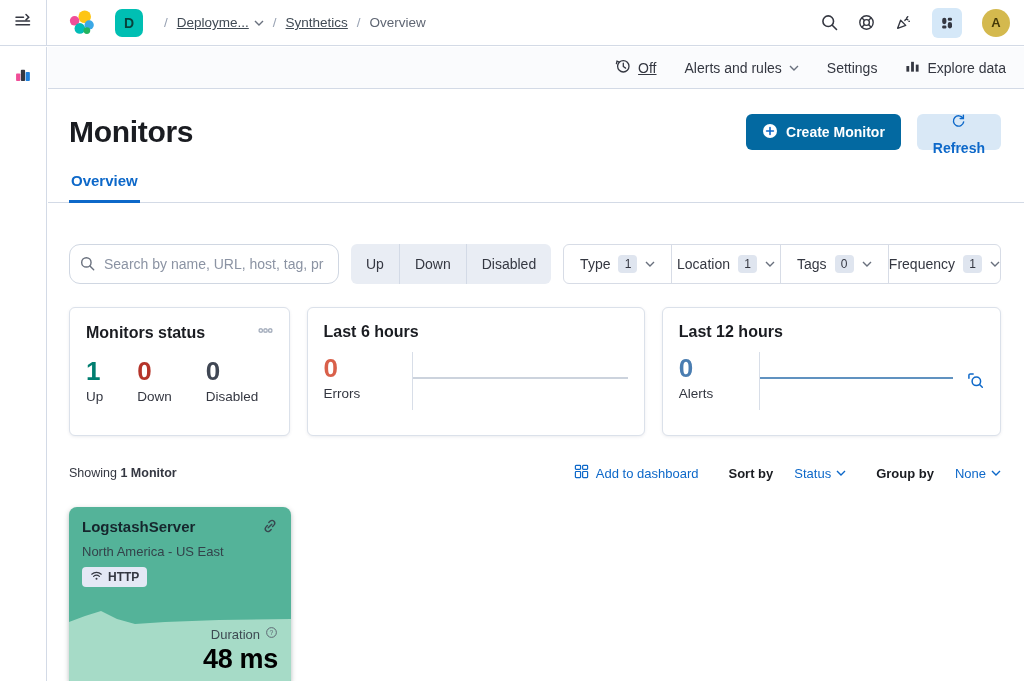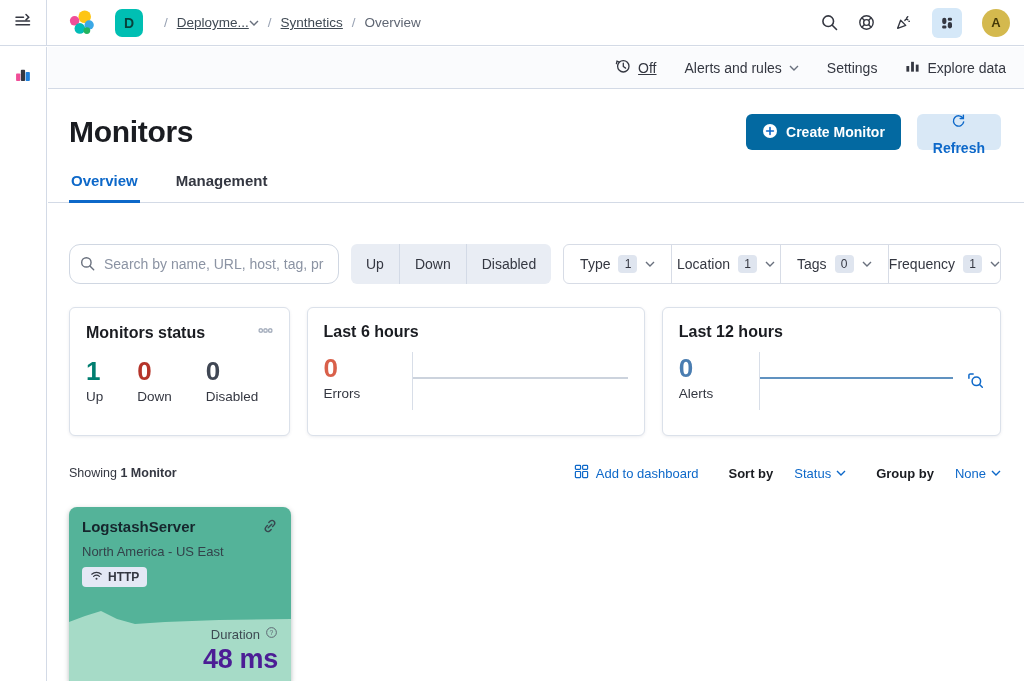--- a/index.html
+++ b/index.html
@@ -9,21 +9,21 @@
   
   .top-header { position:absolute; top:0; left:0; right:0; height:46px; background:#fff;
     border-bottom:1px solid #d3dae6; display:flex; align-items:center; }
   .nav-toggle-cell { width:47px; height:100%; border-right:1px solid #d3dae6;
     display:flex; align-items:center; justify-content:center; cursor:pointer; }
   .logo { margin-left:22px; display:flex; align-items:center; }
   .space-badge { margin-left:20px; width:28px; height:28px; border-radius:7px; background:#00bfb3;
     color:#07423c; font-size:14px; font-weight:700; display:flex; align-items:center; justify-content:center; cursor:pointer; }
   .breadcrumbs { margin-left:12px; display:flex; align-items:center; font-size:13.5px; color:#69707d; }
   .crumb-sep { color:#98a2b3; margin:0 9px; }
-  .crumb-link { color:#404a54; text-decoration:underline; cursor:pointer; display:flex; align-items:center; }
+  .crumb-link { color:#404a54; text-decoration:underline; cursor:pointer; display:flex; align-items:center; gap:5px; }
   .crumb-last { color:#5f6673; }
   .header-icons { margin-left:auto; display:flex; align-items:center; gap:20px; padding-right:14px; }
   .hicon { display:flex; align-items:center; justify-content:center; cursor:pointer; }
   .apps-box { width:30px; height:30px; background:#d5e8f8; border-radius:6px; }
   .avatar { width:28px; height:28px; border-radius:50%; background:#d4b94e; color:#463a08;
     font-size:13px; font-weight:700; display:flex; align-items:center; justify-content:center; }
 
   
   .sidebar { position:absolute; top:47px; left:0; width:47px; bottom:0; background:#fff;
     border-right:1px solid #d3dae6; display:flex; justify-content:center; }
@@ -104,21 +104,21 @@
     background:#54b399; overflow:hidden; box-shadow:0 2px 5px rgba(40,60,55,.35); cursor:pointer; }
   .mc-silhouette { position:absolute; left:0; bottom:0; width:222px; height:76px; }
   .mc-inner { position:relative; padding:11px 13px; }
   .mc-title-row { display:flex; align-items:flex-start; }
   .mc-name { font-size:15px; font-weight:700; color:#16262d; flex:1; }
   .mc-location { font-size:13px; color:#33424a; margin-top:6px; }
   .mc-badge { margin-top:8px; display:inline-flex; align-items:center; gap:5px; background:#e4e8f5;
     border-radius:4px; padding:3px 8px; font-size:12px; font-weight:700; color:#343741; }
   .mc-duration { position:absolute; right:13px; bottom:12px; text-align:right; }
   .mc-duration-label { font-size:13px; color:#3d4a52; display:flex; align-items:center; gap:5px; justify-content:flex-end; }
-  .mc-duration-value { font-size:27px; font-weight:700; color:#4c1d95; margin-top:2px; letter-spacing:-.3px; }
+  .mc-duration-value { font-size:27px; font-weight:700; color:#000000; margin-top:2px; letter-spacing:-.3px; }
 </style>
 </head>
 <body>
 
 <div class="app">
 
   <div class="top-header">
     <div class="nav-toggle-cell">
       <span>
         <svg width="18" height="16" viewBox="0 0 16 16" fill="none" stroke="#343741" stroke-width="1.5" stroke-linecap="round">
@@ -246,21 +246,20 @@
               <path d="M12.8 4.6A5.5 5.5 0 1 0 13.5 8.4"></path>
               <path d="M13.2 1.4v3.4H9.8"></path>
             </svg>
         </span>
         <span>Refresh</span>
       </button>
     </div>
 
     <div class="tabs">
       <span class="tab active">Overview</span>
-      <span class="tab">Management</span>
     </div>
 
     <div class="content">
 
       <div class="filter-row">
         <div class="search-wrap">
           <svg width="15" height="15" viewBox="0 0 16 16" fill="none" stroke="#69707d" stroke-width="1.5" stroke-linecap="round">
               <circle cx="6.8" cy="6.8" r="5"></circle>
               <path d="M10.6 10.6L14.6 14.6"></path>
             </svg>

